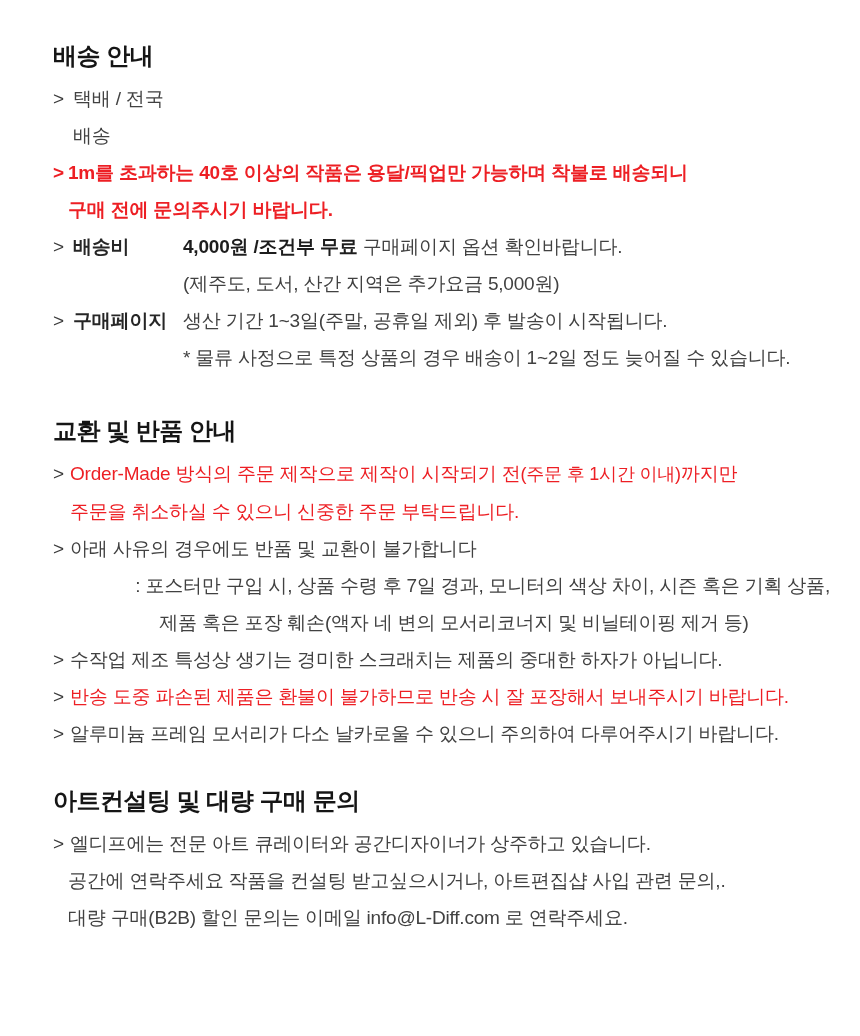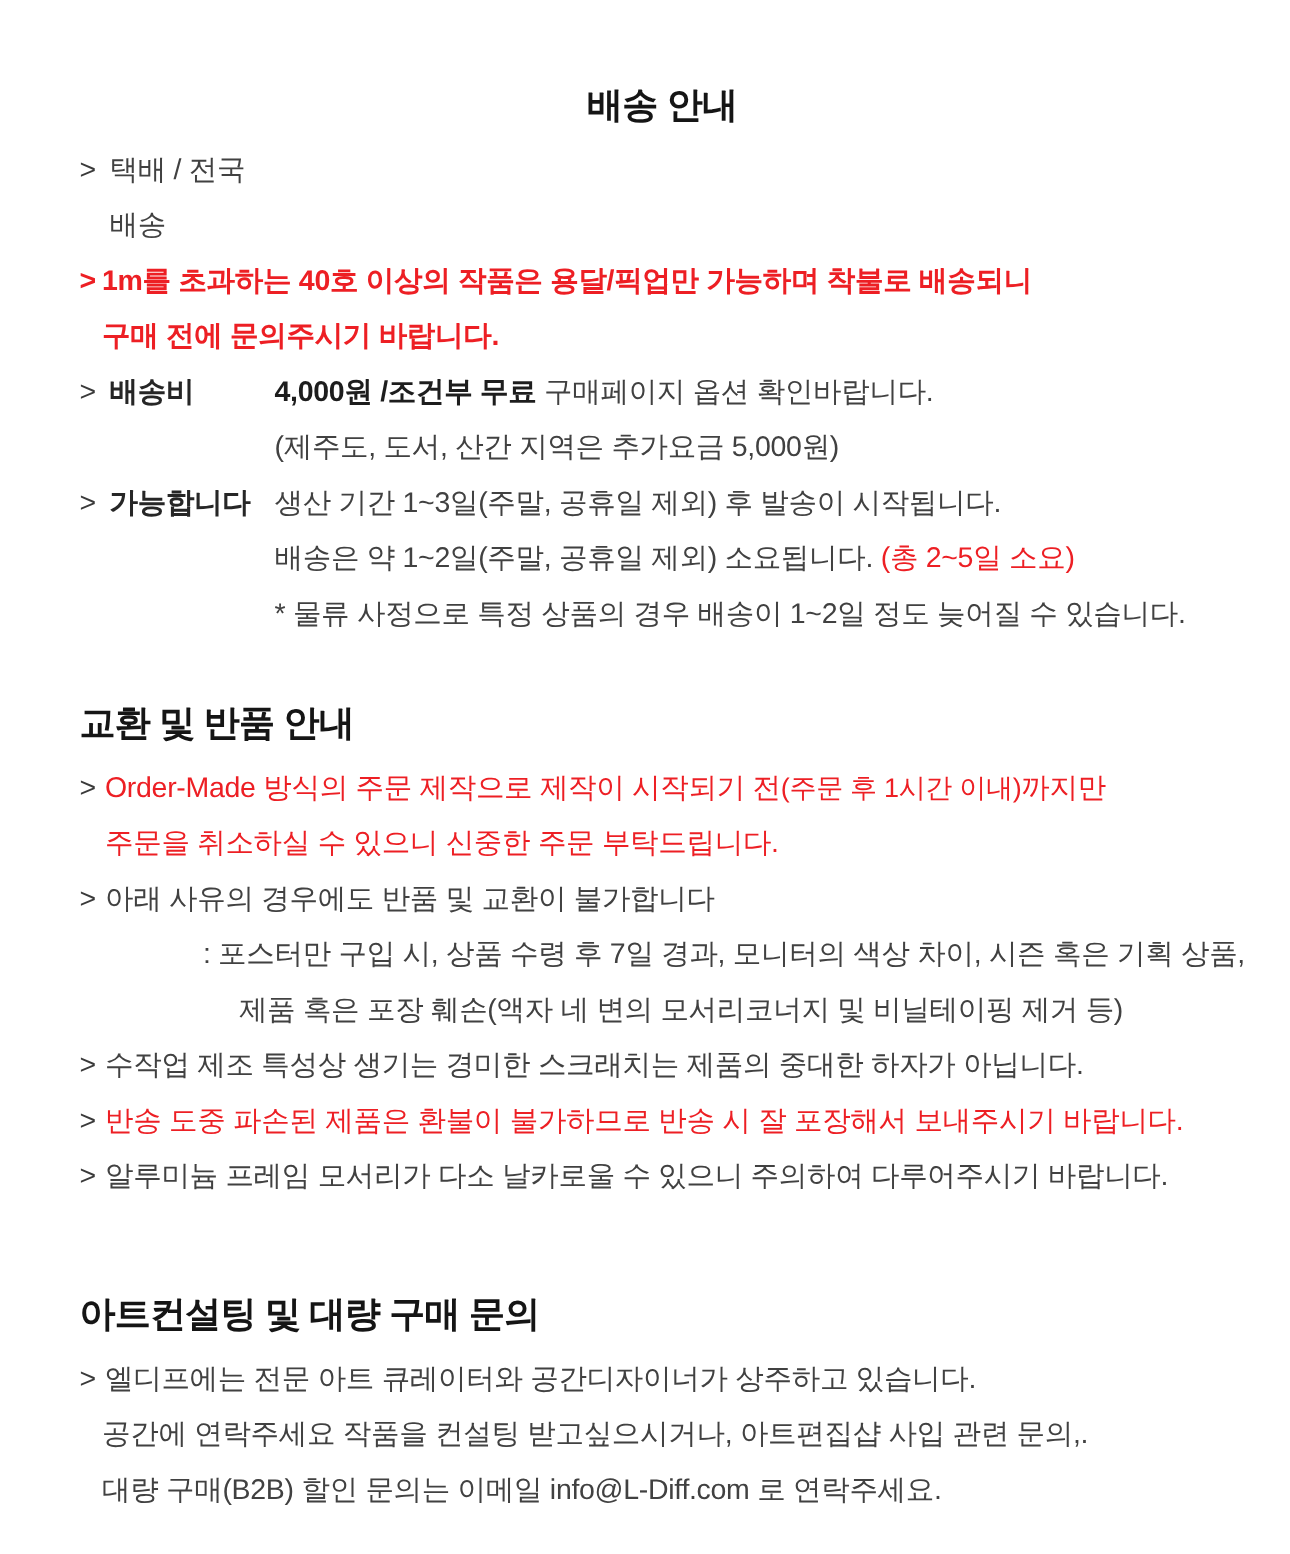--- a/index.html
+++ b/index.html
@@ -6,23 +6,23 @@
   body {
     width:860px; height:1036px;
     background:var(--background, #ffffff);
     font-family:"Liberation Sans","DejaVu Sans",sans-serif;
     color:var(--body_text, #414141);
     overflow:hidden;
   }
   .doc { padding:42px 30px 0 53px; font-size:19px; }
 
   .h { font-size:24px; font-weight:700; color:var(--heading_text,#151515); line-height:28px; letter-spacing:-0.5px; }
-  .h1 { margin:15px 0 10px 0;text-align:center; }
+  .h1 { margin:0 0 10px 0; }
   .h2 { margin:41px 0 10px 0; }
-  .h3 { margin:60px 0 10px 0; }
+  .h3 { margin:35px 0 10px 0; }
 
   .line { line-height:37px; min-height:37px; letter-spacing:-0.2px; }
   .row { display:grid; grid-template-columns:20px 110px 1fr; line-height:37px; min-height:37px; letter-spacing:-0.2px; }
 
   .mk  { color:#3a3a3a; }
   .lbl { font-weight:700; color:#262626; }
   .val b { color:#1d1d1d; font-weight:700; }
 
   .mkr  { display:inline-block; width:15px; }
   .mk2  { display:inline-block; width:17px; color:#3a3a3a; font-weight:400; }
@@ -59,26 +59,22 @@
     <span class="lbl">배송비</span>
     <span class="val">
       <b>4,000원 /조건부 무료</b>
       <span>구매페이지 옵션 확인바랍니다.</span>
     </span>
   </div>
   <div class="line pad130">(제주도, 도서, 산간 지역은 추가요금 5,000원)</div>
 
   <div class="row">
     <span class="mk">&gt;</span>
-    <span class="lbl">가능합니다</span>
+    <span class="lbl">구매페이지</span>
     <span class="val">생산 기간 1~3일(주말, 공휴일 제외) 후 발송이 시작됩니다.</span>
-  </div>
-  <div class="line pad130">
-    <span>배송은 약 1~2일(주말, 공휴일 제외) 소요됩니다.</span>
-    <span class="red">(총 2~5일 소요)</span>
   </div>
   <div class="line pad130">* 물류 사정으로 특정 상품의 경우 배송이 1~2일 정도 늦어질 수 있습니다.</div>
 
   <div class="h h2">교환 및 반품 안내</div>
 
   <div class="line">
     <span class="mk2">&gt;</span><span class="red"><span>Order-Made 방식의 주문 제작으로 제작이 시작되기 전</span><span class="small">(주문 후 1시간 이내)</span><span>까지만</span></span>
   </div>
   <div class="line red cont17">주문을 취소하실 수 있으니 신중한 주문 부탁드립니다.</div>
 

